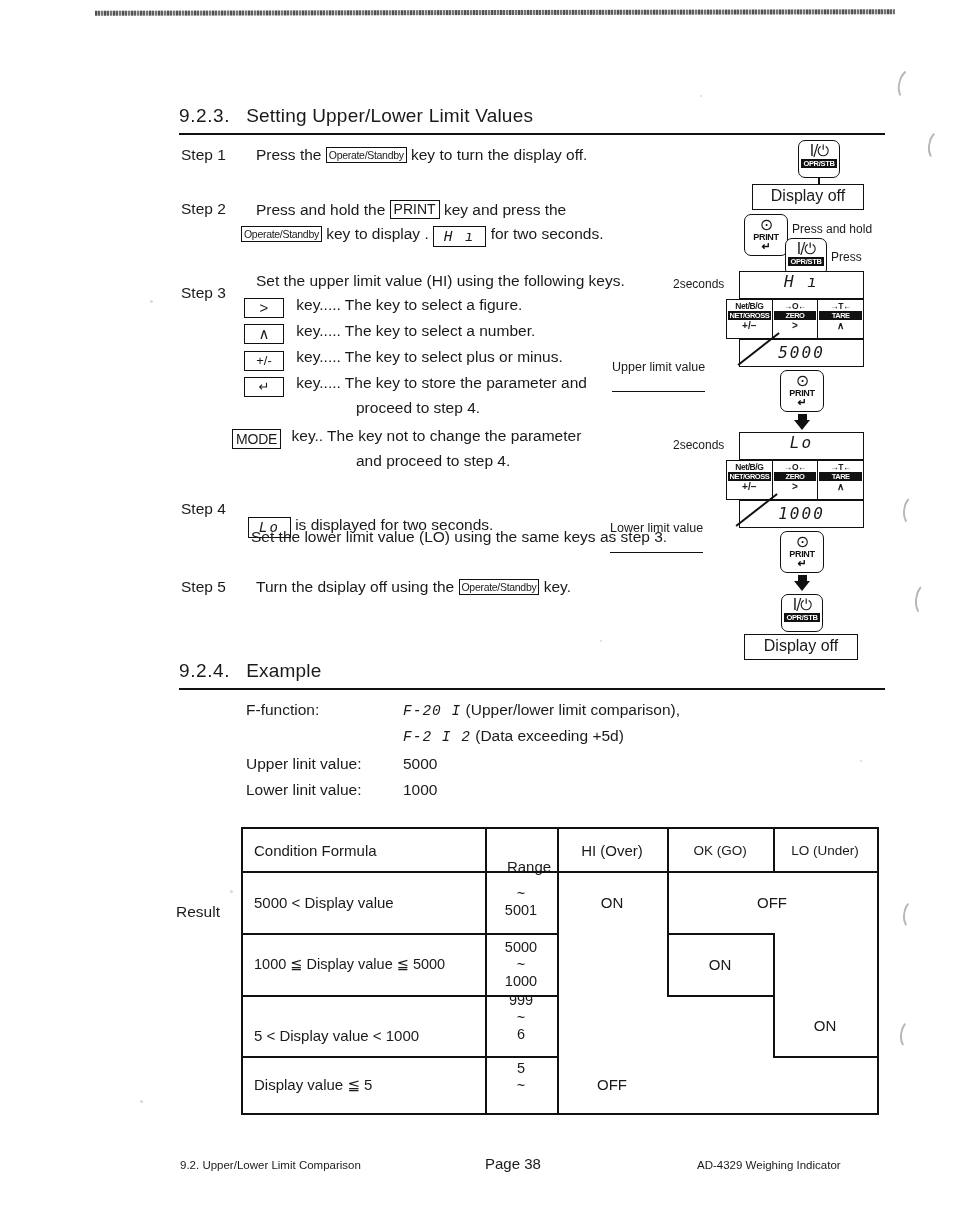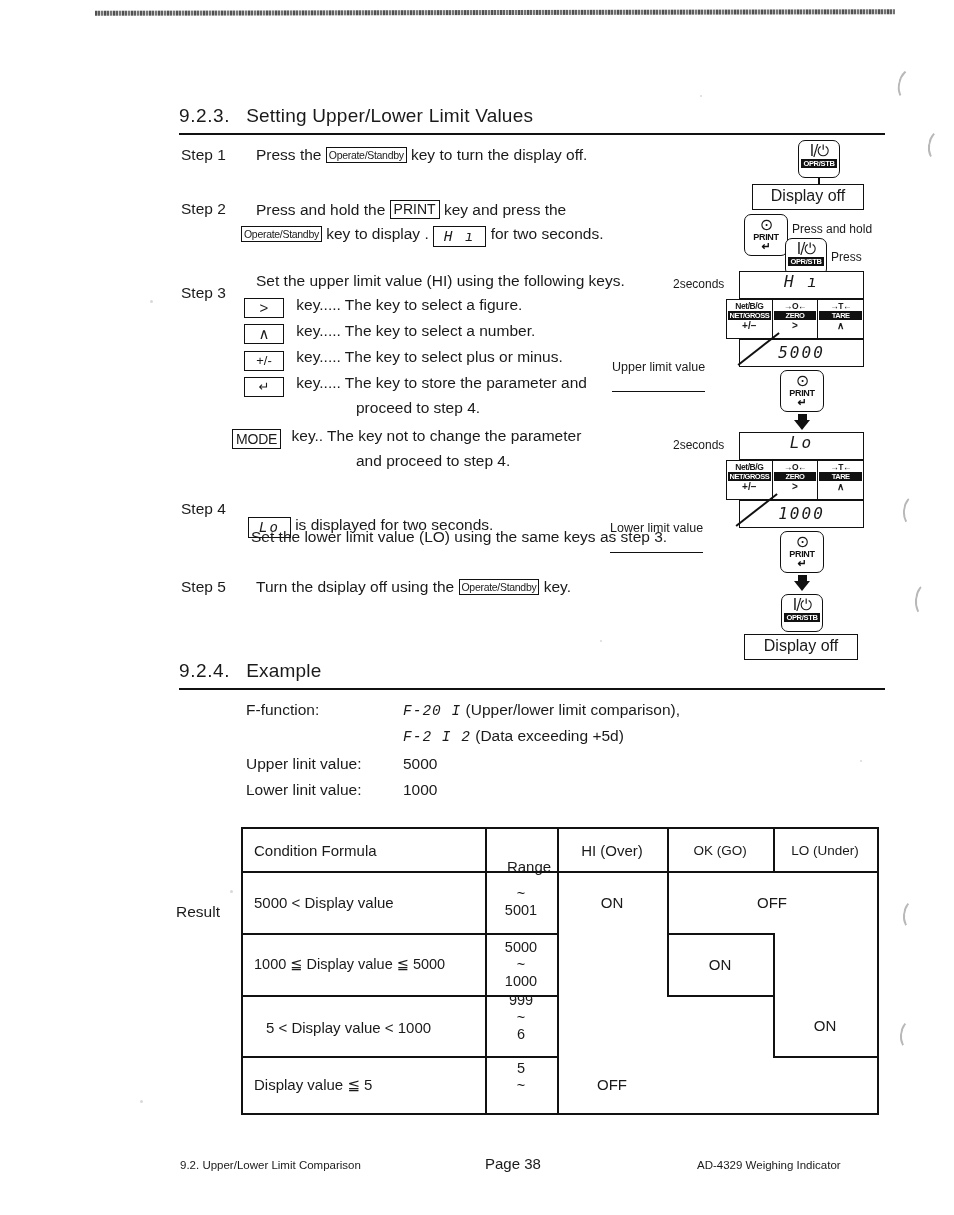--- a/index.html
+++ b/index.html
@@ -486,21 +486,21 @@
   <div class="tcell c" style="left:424px; top:42px; width:210px; height:62px;">OFF</div>
 
   <div class="tcell l" style="left:0; top:104px; width:242px; height:62px; font-size:14.5px;">1000 ≦ Display value ≦ 5000</div>
   <div class="tcell range" style="left:242px; top:104px; width:72px; height:62px;">
     <span>5000</span>
     <span>~</span>
     <span>1000</span>
   </div>
   <div class="tcell c" style="left:424px; top:104px; width:106px; height:62px;">ON</div>
 
-  <div class="tcell l" style="left:0; top:168px; width:242px; height:61px;margin-left:12px;">5 &lt; Display value &lt; 1000</div>
+  <div class="tcell l" style="left:0; top:176px; width:242px; height:61px;">5 &lt; Display value &lt; 1000</div>
   <div class="tcell range" style="left:242px; top:166px; width:72px; height:45px;">
     <span>999</span>
     <span>~</span>
     <span>6</span>
   </div>
   <div class="tcell c" style="left:530px; top:166px; width:104px; height:61px;">ON</div>
 
   <div class="tcell l" style="left:0; top:227px; width:242px; height:57px;">Display value ≦ 5</div>
   <div class="tcell range" style="left:242px; top:227px; width:72px; height:57px; justify-content:flex-start; padding-top:4px;">
     <span>5</span>

